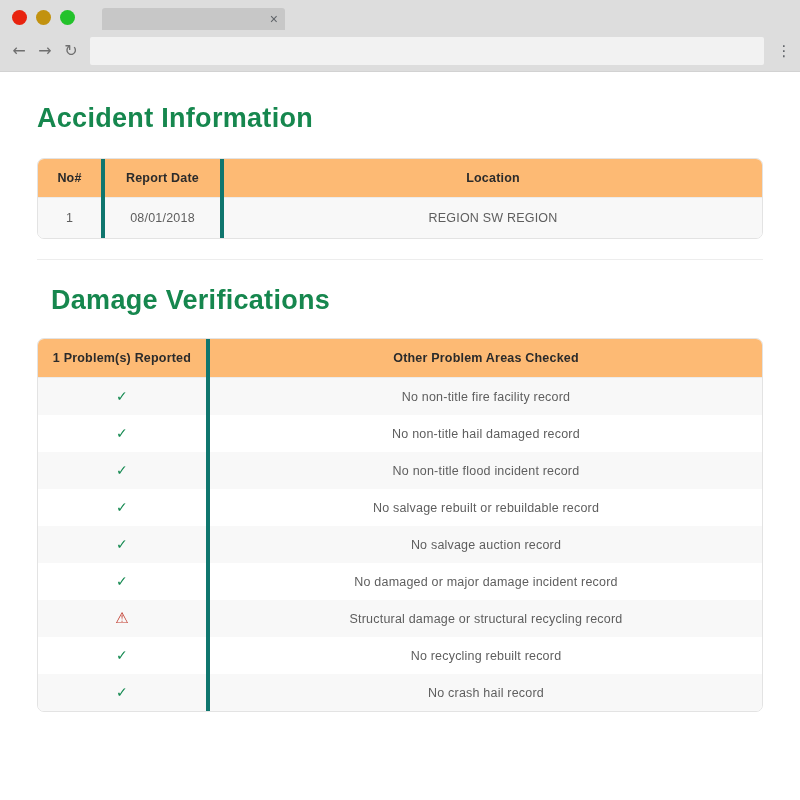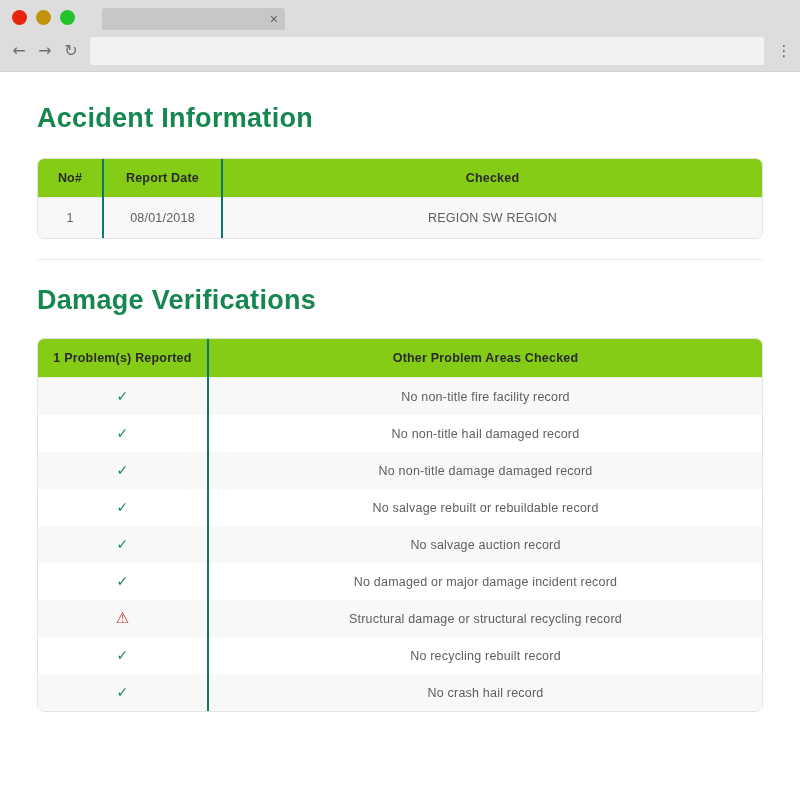--- a/index.html
+++ b/index.html
@@ -70,51 +70,51 @@
     background: #ffffff;
     padding: 16px 37px;
   }
   .section-title {
     color: #16874e;
     font-size: 27px;
     font-weight: 700;
     letter-spacing: 0.3px;
   }
   .section-title.first { margin: 14px 0 24px; }
-  .section-title.second { margin: 25px 0 22px; }
+  .section-title.second { margin: 25px 14px 22px; }
 
   .table-wrap {
     border: 1px solid #e3e3e3;
     border-radius: 7px;
     overflow: hidden;
     background: #fff;
   }
   table {
     width: 100%;
     border-collapse: collapse;
     table-layout: fixed;
   }
   th {
-    background: #84cc16;
+    background: #fdba74;
     color: #2b2b2b;
     font-size: 12.5px;
     font-weight: 700;
     letter-spacing: 0.2px;
     padding: 12px 8px;
     text-align: center;
     border-bottom: 1px solid #ececec;
   }
   td {
     color: #5e5e5e;
     font-size: 12.5px;
     letter-spacing: 0.2px;
     padding: 13px 8px;
     text-align: center;
   }
-  th + th, td + td { border-left: 2px solid #0f766e; }
+  th + th, td + td { border-left: 4px solid #0f766e; }
   tr.stripe td { background: #f8f8f8; }
 
   
   .accident-table col.c-no   { width: 65px; }
   .accident-table col.c-date { width: 119px; }
 
   
   .damage-table col.c-status { width: 170px; }
   .damage-table td { padding: 11px 8px; }
   .row-icon {
@@ -161,21 +161,21 @@
     <table class="accident-table">
       <colgroup>
           <col class="c-no">
           <col class="c-date">
           <col>
         </colgroup>
       <thead>
         <tr>
           <th>No#</th>
           <th>Report Date</th>
-          <th>Checked</th>
+          <th>Location</th>
         </tr>
       </thead>
       <tbody>
         <tr class="stripe">
           <td>1</td>
           <td>08/01/2018</td>
           <td>REGION SW REGION</td>
         </tr>
       </tbody>
     </table>
@@ -209,21 +209,21 @@
     <td class="icon-cell">
       <span class="row-icon check">✓</span>
     </td>
     <td class="label-cell">No non-title hail damaged record</td>
   </tr>
 
   <tr class="stripe">
     <td class="icon-cell">
       <span class="row-icon check">✓</span>
     </td>
-    <td class="label-cell">No non-title damage damaged record</td>
+    <td class="label-cell">No non-title flood incident record</td>
   </tr>
 
   <tr>
     <td class="icon-cell">
       <span class="row-icon check">✓</span>
     </td>
     <td class="label-cell">No salvage rebuilt or rebuildable record</td>
   </tr>
 
   <tr class="stripe">

